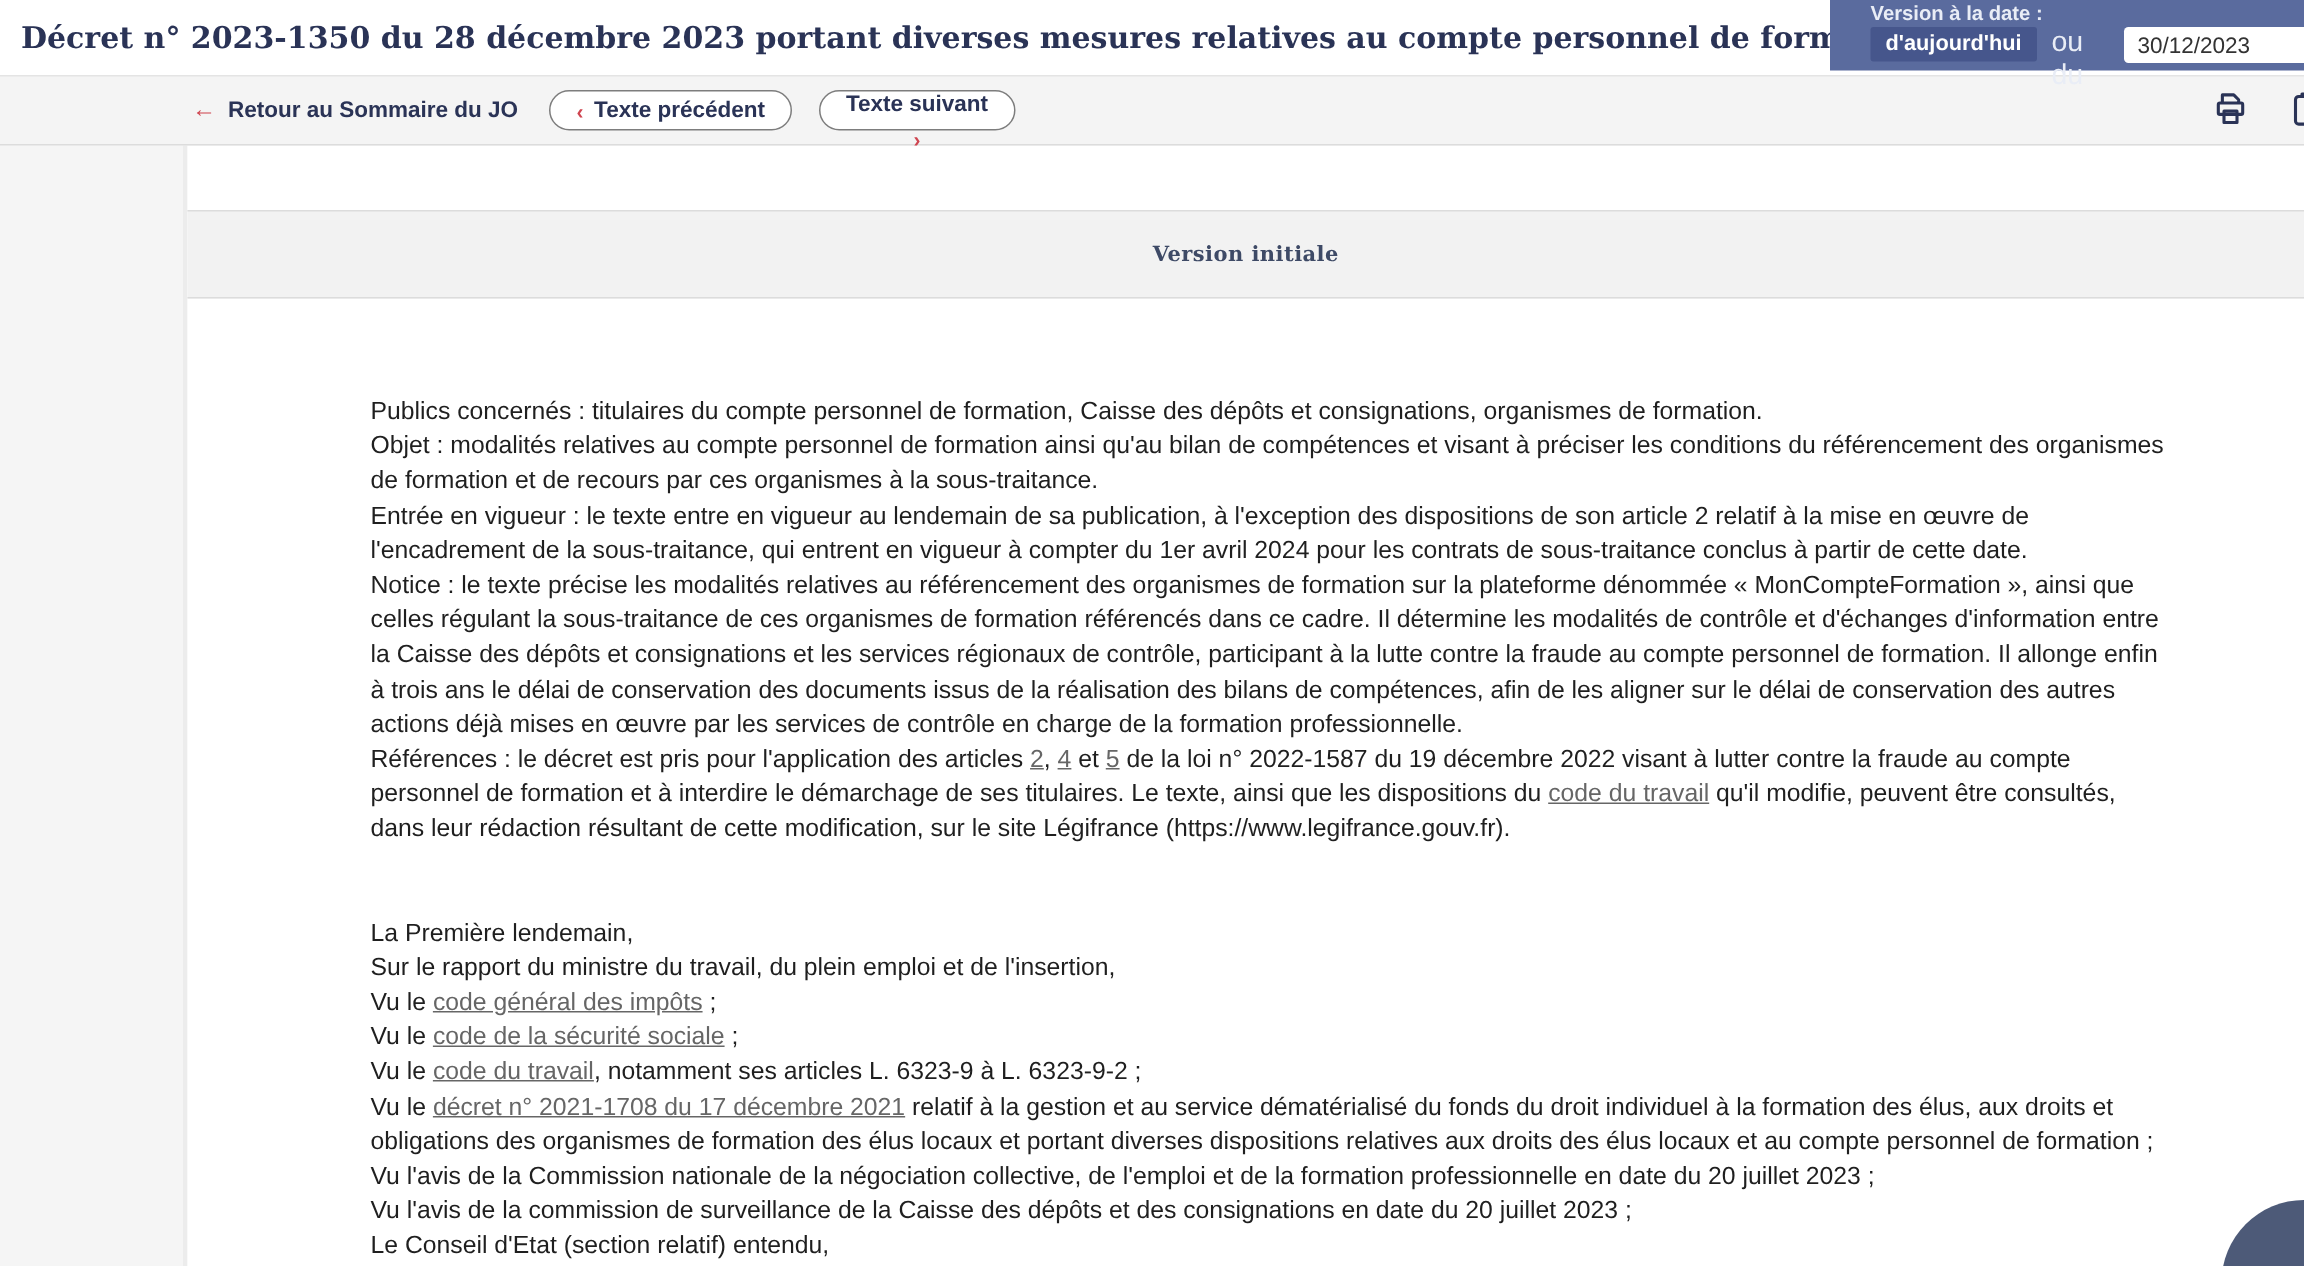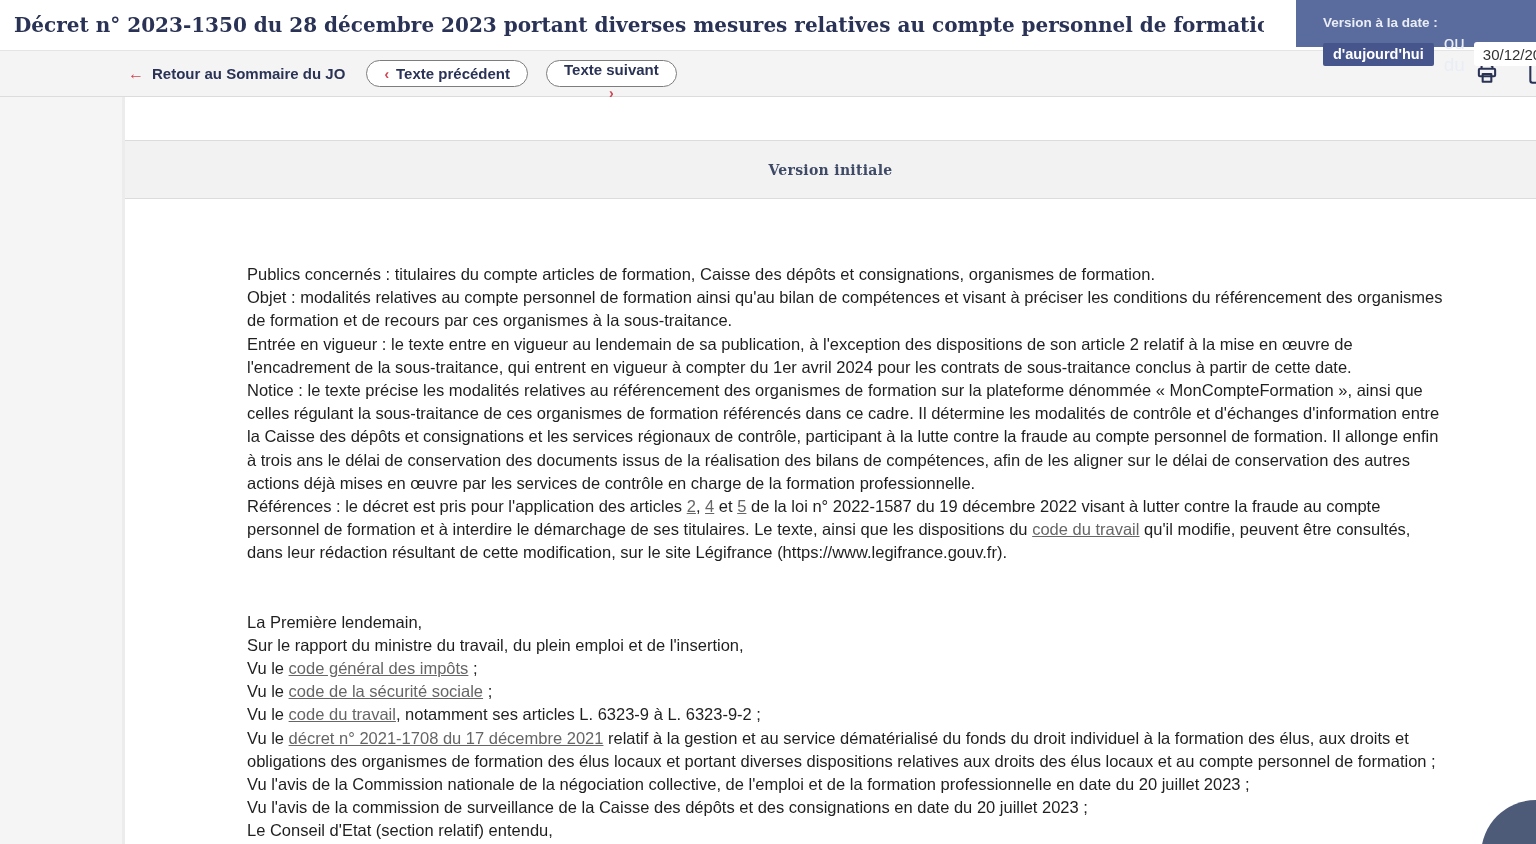--- a/index.html
+++ b/index.html
@@ -6,24 +6,24 @@
   html,body { width:1536px; height:844px; overflow:hidden; background:#fff;
               font-family:"Liberation Sans", sans-serif; }
 
   
   .titlebar { position:absolute; left:0; top:0; width:1536px; height:50px; background:#fff; z-index:3; }
   .doc-title { position:absolute; left:14px; top:0; height:50px; line-height:50px;
                font-family:"DejaVu Serif", serif; font-weight:bold; font-size:20px;
                color:#2a3356; white-space:nowrap; overflow:hidden; max-width:1250px; }
 
   
-  .version-panel { position:absolute; right:0; top:0; width:240px; height:47px;
-                   background:#5a6b9e; color:#fff; z-index:4; padding:15px 0 0 27px; }
+  .version-panel { position:absolute; right:0; top:0; width:316px; height:47px;
+                   background:#5a6b9e; color:#fff; z-index:4; padding:1px 0 0 27px; }
   .version-label { font-size:13.5px; font-weight:bold; color:#e9edf6; }
-  .version-row { display:flex; align-items:center; margin-top:2px; }
+  .version-row { display:flex; align-items:flex-start; margin-top:2px; }
   .today-btn { background:#46568c; color:#fff; font-weight:bold; font-size:14.5px;
                border:none; padding:3px 10px 4px; border-radius:2px; cursor:pointer;
                font-family:"Liberation Sans", sans-serif; }
   .or-label { font-size:19px; margin:0 9px 0 10px; color:#e9edf6; }
   .date-input { width:120px; height:24px; border:none; border-radius:3px 0 0 3px;
                 font-size:15px; padding:0 0 0 9px; color:#333; background:#fff;
                 font-family:"Liberation Sans", sans-serif; }
 
   
   .toolbar { position:absolute; left:0; top:50px; width:1536px; height:47px;
@@ -113,21 +113,21 @@
 </div>
 
 <div class="sidebar"></div>
 
 <div class="content">
   <div class="section-band">
     <span class="section-heading">Version initiale</span>
   </div>
   <div class="article">
       <div class="text-block">
-        <p class="para">Publics concernés : titulaires du compte articles de formation, Caisse des dépôts et consignations, organismes de formation.</p>
+        <p class="para">Publics concernés : titulaires du compte personnel de formation, Caisse des dépôts et consignations, organismes de formation.</p>
         <p class="para">Objet : modalités relatives au compte personnel de formation ainsi qu'au bilan de compétences et visant à préciser les conditions du référencement des organismes de formation et de recours par ces organismes à la sous-traitance.</p>
         <p class="para">Entrée en vigueur : le texte entre en vigueur au lendemain de sa publication, à l'exception des dispositions de son article 2 relatif à la mise en œuvre de l'encadrement de la sous-traitance, qui entrent en vigueur à compter du 1er avril 2024 pour les contrats de sous-traitance conclus à partir de cette date.</p>
         <p class="para">Notice : le texte précise les modalités relatives au référencement des organismes de formation sur la plateforme dénommée « MonCompteFormation », ainsi que celles régulant la sous-traitance de ces organismes de formation référencés dans ce cadre. Il détermine les modalités de contrôle et d'échanges d'information entre la Caisse des dépôts et consignations et les services régionaux de contrôle, participant à la lutte contre la fraude au compte personnel de formation. Il allonge enfin à trois ans le délai de conservation des documents issus de la réalisation des bilans de compétences, afin de les aligner sur le délai de conservation des autres actions déjà mises en œuvre par les services de contrôle en charge de la formation professionnelle.</p>
         <p class="para">Références : le décret est pris pour l'application des articles <a class="tlink">2</a>, <a class="tlink">4</a> et <a class="tlink">5</a> de la loi n° 2022-1587 du 19 décembre 2022 visant à lutter contre la fraude au compte personnel de formation et à interdire le démarchage de ses titulaires. Le texte, ainsi que les dispositions du <a class="tlink">code du travail</a> qu'il modifie, peuvent être consultés, dans leur rédaction résultant de cette modification, sur le site Légifrance (https://www.legifrance.gouv.fr).</p>
       </div>
       <div class="text-block">
         <p class="para">La Première lendemain,</p>
         <p class="para">Sur le rapport du ministre du travail, du plein emploi et de l'insertion,</p>
         <p class="para">Vu le <a class="tlink">code général des impôts</a> ;</p>
         <p class="para">Vu le <a class="tlink">code de la sécurité sociale</a> ;</p>

